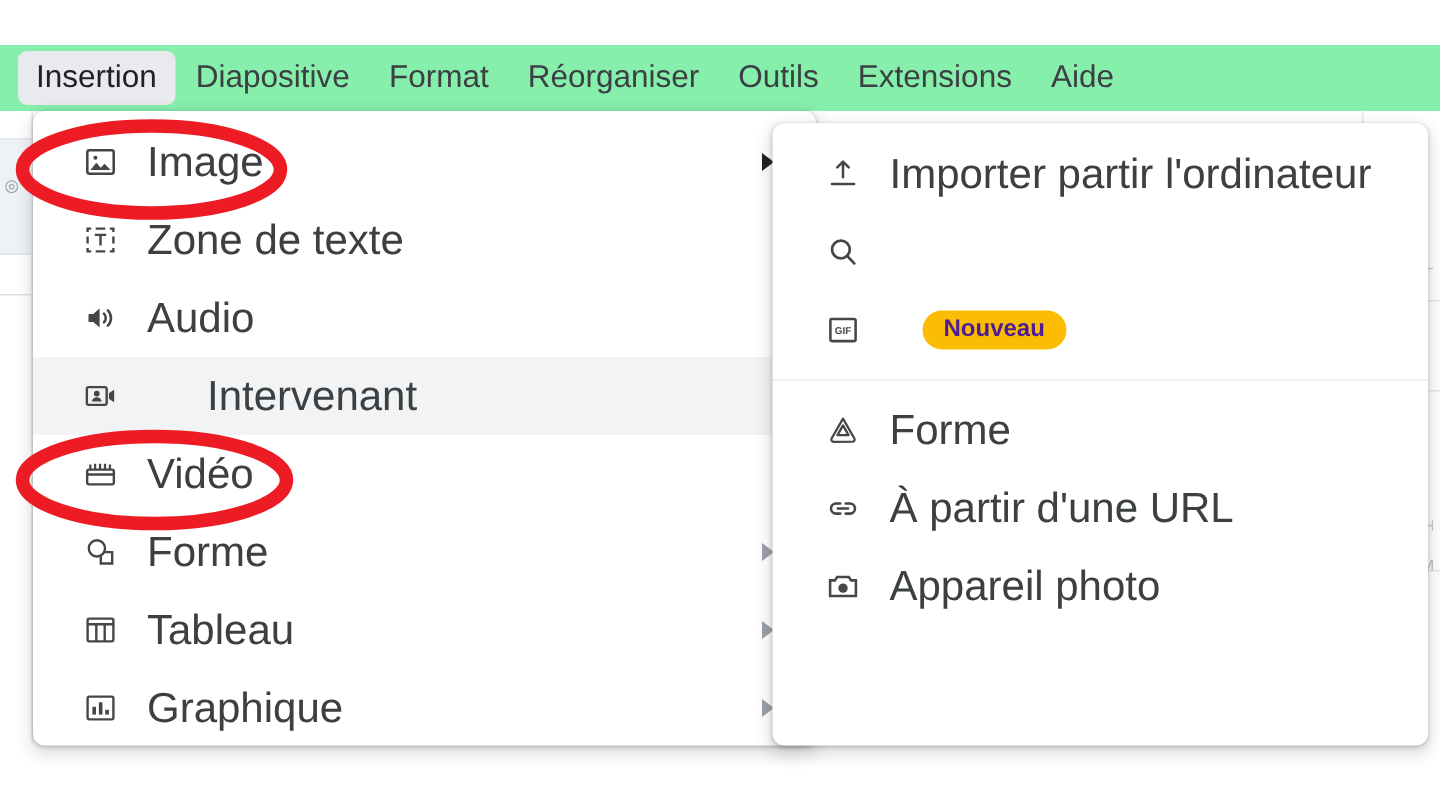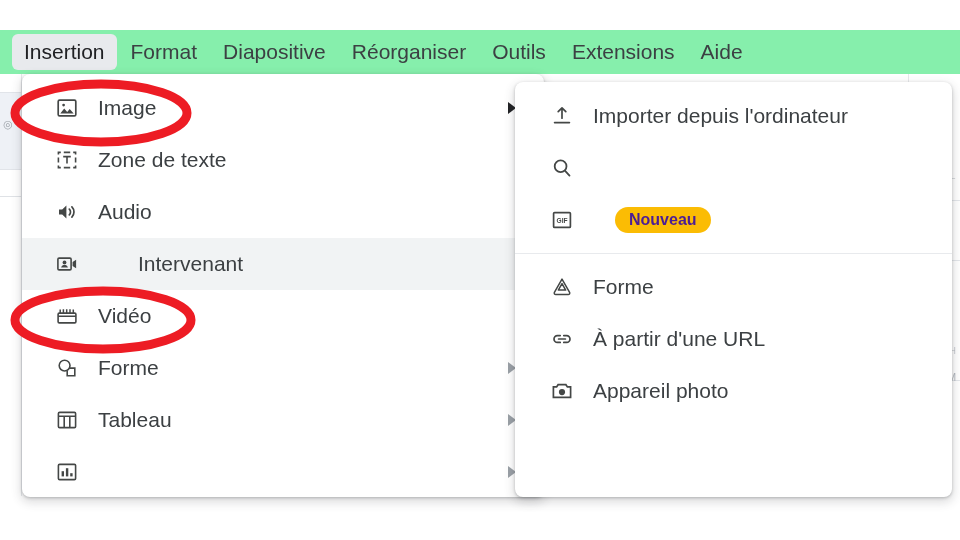--- a/index.html
+++ b/index.html
@@ -139,21 +139,21 @@
     height: 26px;
     display: flex;
     align-items: center;
     justify-content: center;
     color: #444746;
     margin-right: 18px;
   }
   .menu-icon svg { display: block; }
 
   .menu-label {
-    font-size: 21px;
+    font-size: 28px;
     color: #3c4043;
     line-height: 1.2;
     white-space: nowrap;
   }
 
   .submenu-arrow {
     position: absolute;
     right: 28px;
     width: 0; height: 0;
     border-top: 6px solid transparent;
@@ -200,22 +200,22 @@
 <div id="bg-right-panel"></div>
 <div id="bg-right-sep1"></div>
 <div id="bg-right-sep2"></div>
 <div id="bg-right-sep3"></div>
 <div class="bg-right-row" style="top:170px">⊥</div>
 <div class="bg-right-row" style="top:345px">⊣</div>
 <div class="bg-right-row" style="top:372px">M</div>
 
 <div id="menubar">
   <div class="menubar-item active">Insertion</div>
+  <div class="menubar-item">Diapositive</div>
   <div class="menubar-item">Format</div>
-  <div class="menubar-item">Diapositive</div>
   <div class="menubar-item">Réorganiser</div>
   <div class="menubar-item">Outils</div>
   <div class="menubar-item">Extensions</div>
   <div class="menubar-item">Aide</div>
 </div>
 
 <div id="insert-menu" class="menu-panel">
 
   <div class="menu-row">
     <span class="menu-icon">
@@ -298,34 +298,35 @@
 
   <div class="menu-row">
     <span class="menu-icon">
       <svg width="24" height="24" viewBox="0 0 24 24" fill="none" stroke="#444746" stroke-width="1.6">
         <rect x="3.4" y="4.4" width="17.2" height="15.2" rx="1.2"></rect>
         <rect x="6.6" y="11.2" width="2.4" height="5.2" fill="#444746" stroke="none"></rect>
         <rect x="10.9" y="8.2" width="2.4" height="8.2" fill="#444746" stroke="none"></rect>
         <rect x="15.2" y="13.2" width="2.4" height="3.2" fill="#444746" stroke="none"></rect>
       </svg>
     </span>
+    <span class="menu-label">Graphique</span>
     <span class="submenu-arrow"></span>
   </div>
 </div>
 
 <div id="image-submenu" class="menu-panel">
 
   <div class="menu-row">
     <span class="menu-icon">
       <svg width="24" height="24" viewBox="0 0 24 24" fill="none" stroke="#444746" stroke-width="1.7" stroke-linecap="round">
         <path d="M12 3.8v10.4M12 3.8L8.2 7.6M12 3.8l3.8 3.8"></path>
         <path d="M4.6 18.6h14.8"></path>
       </svg>
     </span>
-    <span class="menu-label">Importer depuis l'ordinateur</span>
+    <span class="menu-label">Importer partir l'ordinateur</span>
   </div>
 
   <div class="menu-row">
     <span class="menu-icon">
       <svg width="24" height="24" viewBox="0 0 24 24" fill="none" stroke="#444746" stroke-width="1.8" stroke-linecap="round">
         <circle cx="10.6" cy="10.3" r="5.9"></circle>
         <path d="M14.9 14.7l4.6 4.9"></path>
       </svg>
     </span>
   </div>

